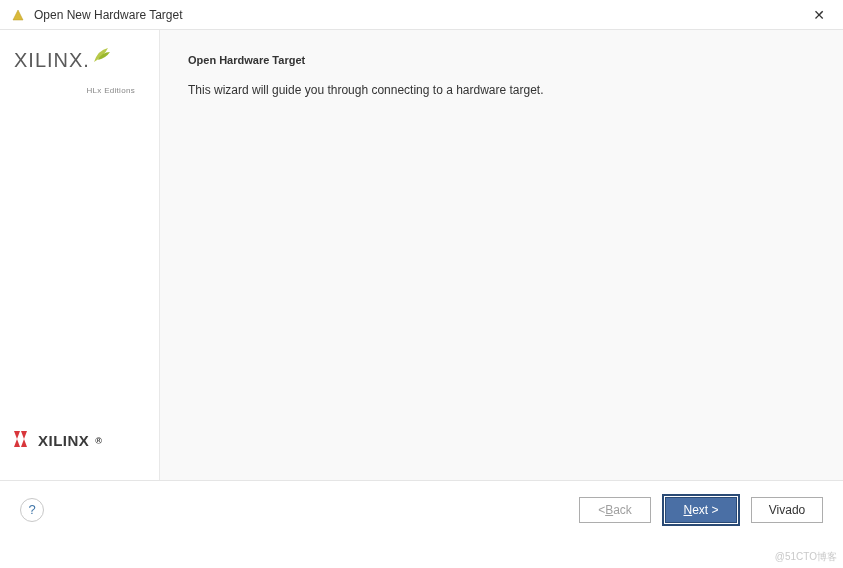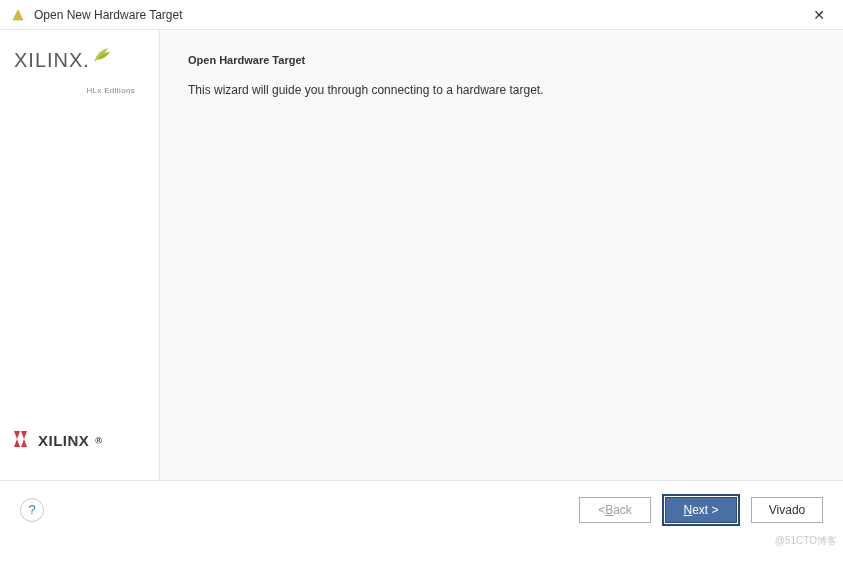--- a/index.html
+++ b/index.html
@@ -165,21 +165,21 @@
       border: 1px solid #2a4a75;
       outline: 2px solid #2a4a75;
       outline-offset: 1px;
     }
     .mnemonic {
       text-decoration: underline;
     }
     .watermark {
       position: absolute;
       right: 6px;
-      bottom: 20px;
+      bottom: 4px;
       font-size: 10px;
       color: #c9c9c9;
       pointer-events: none;
     }
   </style>
 </head>
 <body>
 
 <div class="titlebar">
   <span class="titlebar-icon">

